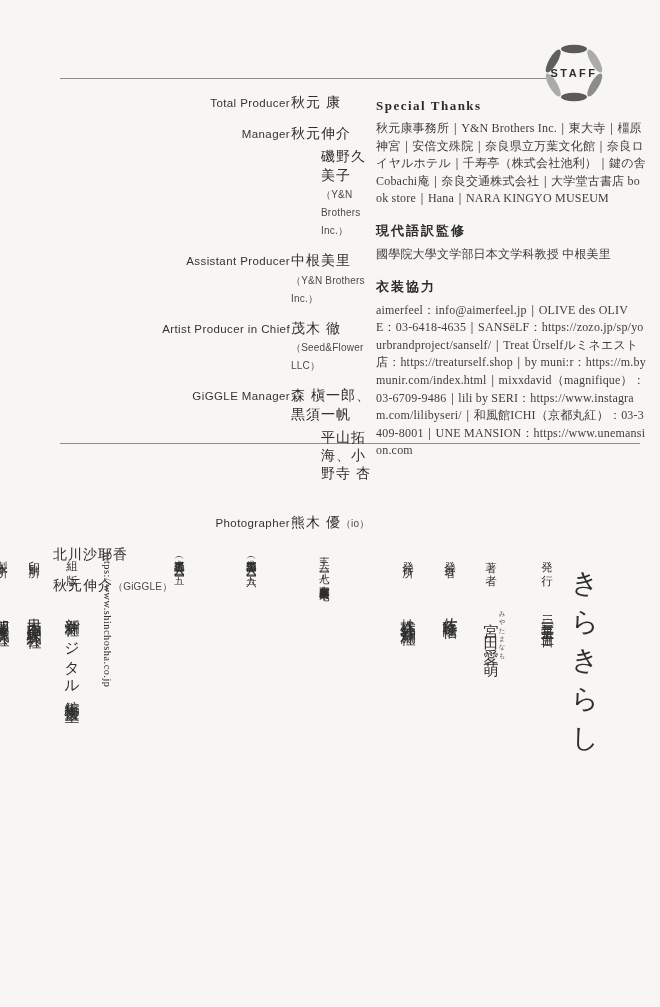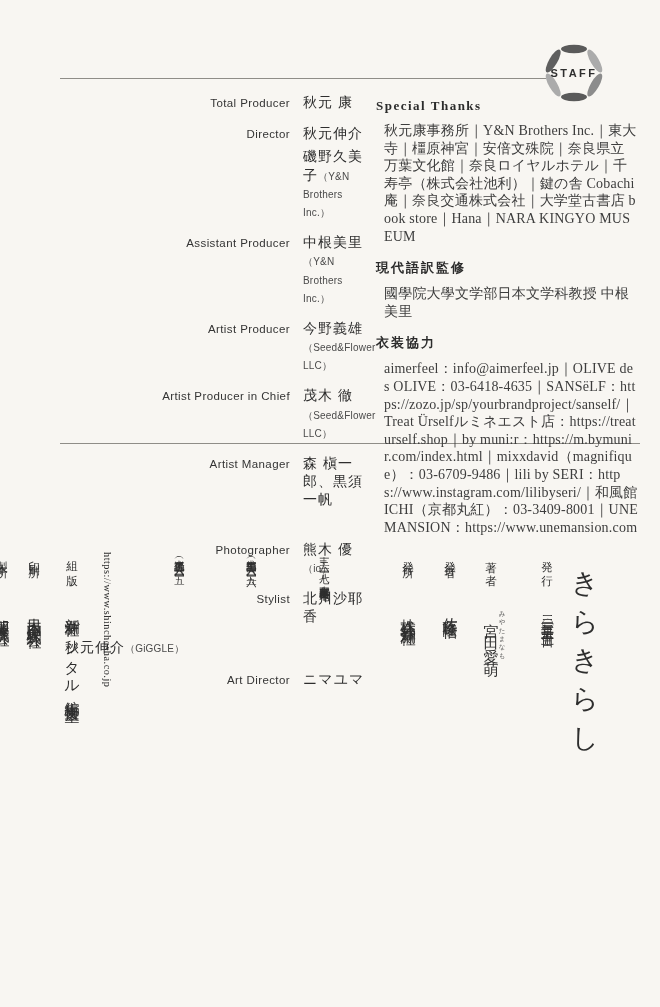--- a/index.html
+++ b/index.html
@@ -21,30 +21,30 @@
   
   .badge{position:absolute;left:542px;top:41px;width:64px;height:64px;}
   .badge text{font-family:"Liberation Sans",sans-serif;font-size:11px;letter-spacing:2.5px;fill:#2f2f2f;font-weight:600;}
 
   
   .credits{position:absolute;left:52px;top:93px;width:320px;}
   .credit-row{display:flex;align-items:baseline;margin-top:13px;}
   .credit-row.first{margin-top:0;}
   .credit-row.group-gap{margin-top:31px;}
   .credit-role{width:238px;text-align:right;font-size:11.5px;letter-spacing:.4px;color:#343434;flex:none;}
-  .credit-val{margin-left:13px;font-size:14px;letter-spacing:1px;color:#2e2e2e;line-height:1.3;}
+  .credit-val{margin-left:1px;font-size:14px;letter-spacing:1px;color:#2e2e2e;line-height:1.3;}
   .credit-org{font-size:10px;letter-spacing:.2px;color:#4a4a4a;}
-  .credit-line2{display:flex;margin-top:5px;}
+  .credit-line2{display:flex;margin-top:5px;gap:30px;}
   .credit-line2 .spacer{width:238px;flex:none;}
 
   
   .info{position:absolute;left:376px;top:98px;width:270px;font-family:Liberation Serif, serif;}
   .info-heading{font-size:13px;font-weight:700;letter-spacing:1.5px;color:#2c2c2c;margin:0 0 6px 0;}
   .info-heading.jp{letter-spacing:2px;}
-  .info-body{font-size:14px;line-height:17.6px;letter-spacing:.2px;color:#3d3d3d;margin:8px;text-align:left;word-break:break-all;}
+  .info-body{font-size:12px;line-height:17.6px;letter-spacing:.2px;color:#3d3d3d;margin:0;text-align:left;word-break:break-all;}
   .info-block{margin-bottom:14px;}
 
   
   .colophon{
     position:absolute;top:552px;right:58px;height:442px;
     writing-mode:vertical-rl;
     font-family:"Liberation Serif", serif;
     color:#2e2e2e;
   }
   .col{display:block;}
@@ -88,66 +88,61 @@
   </svg>
 
   <div class="credits">
 
     <div class="credit-row first">
       <span class="credit-role">Total Producer</span>
       <span class="credit-val"><span>秋元 康</span><span class="credit-org"></span></span>
     </div>
 
     <div class="credit-row">
-      <span class="credit-role">Director</span>
+      <span class="credit-role">Manager</span>
       <span class="credit-val"><span>秋元伸介</span></span>
     </div>
     <div class="credit-line2">
       <span class="spacer"></span>
       <span class="credit-val"><span>磯野久美子</span><span class="credit-org">（Y&amp;N Brothers Inc.）</span></span>
     </div>
 
     <div class="credit-row">
       <span class="credit-role">Assistant Producer</span>
       <span class="credit-val"><span>中根美里</span><span class="credit-org">（Y&amp;N Brothers Inc.）</span></span>
     </div>
 
-    <div class="credit-row">
-      <span class="credit-role">Artist Producer</span>
-      <span class="credit-val"><span>今野義雄</span><span class="credit-org">（Seed&amp;Flower LLC）</span></span>
-    </div>
 
     <div class="credit-row">
       <span class="credit-role">Artist Producer in Chief</span>
       <span class="credit-val"><span>茂木 徹</span><span class="credit-org">（Seed&amp;Flower LLC）</span></span>
     </div>
 
     <div class="credit-row">
-      <span class="credit-role">Artist Manager</span>
+      <span class="credit-role">GiGGLE Manager</span>
       <span class="credit-val"><span>森 槇一郎、黒須一帆</span></span>
+    </div>
+    <div class="credit-line2">
+      <span class="spacer"></span>
+      <span class="credit-val"><span>平山拓海、小野寺 杏</span></span>
     </div>
 
     <div class="credit-row group-gap">
       <span class="credit-role">Photographer</span>
       <span class="credit-val"><span>熊木 優</span><span class="credit-org">（io）</span></span>
     </div>
 
     <div class="credit-row">
-      <span class="credit-role">Stylist</span>
       <span class="credit-val"><span>北川沙耶香</span></span>
     </div>
 
     <div class="credit-row">
       <span class="credit-val"><span>秋元伸介</span><span class="credit-org">（GiGGLE）</span></span>
     </div>
 
-    <div class="credit-row">
-      <span class="credit-role">Art Director</span>
-      <span class="credit-val"><span>ニマユマ</span></span>
-    </div>
   </div>
 
   <div class="info">
     <div class="info-block">
       <p class="info-heading">Special Thanks</p>
       <p class="info-body">秋元康事務所｜Y&amp;N Brothers Inc.｜東大寺｜橿原神宮｜安倍文殊院｜奈良県立万葉文化館｜奈良ロイヤルホテル｜千寿亭（株式会社池利）｜鍵の舎 Cobachi庵｜奈良交通株式会社｜大学堂古書店 book store｜Hana｜NARA KINGYO MUSEUM</p>
     </div>
     <div class="info-block">
       <p class="info-heading jp">現代語訳監修</p>
       <p class="info-body">國學院大學文学部日本文学科教授 中根美里</p>

